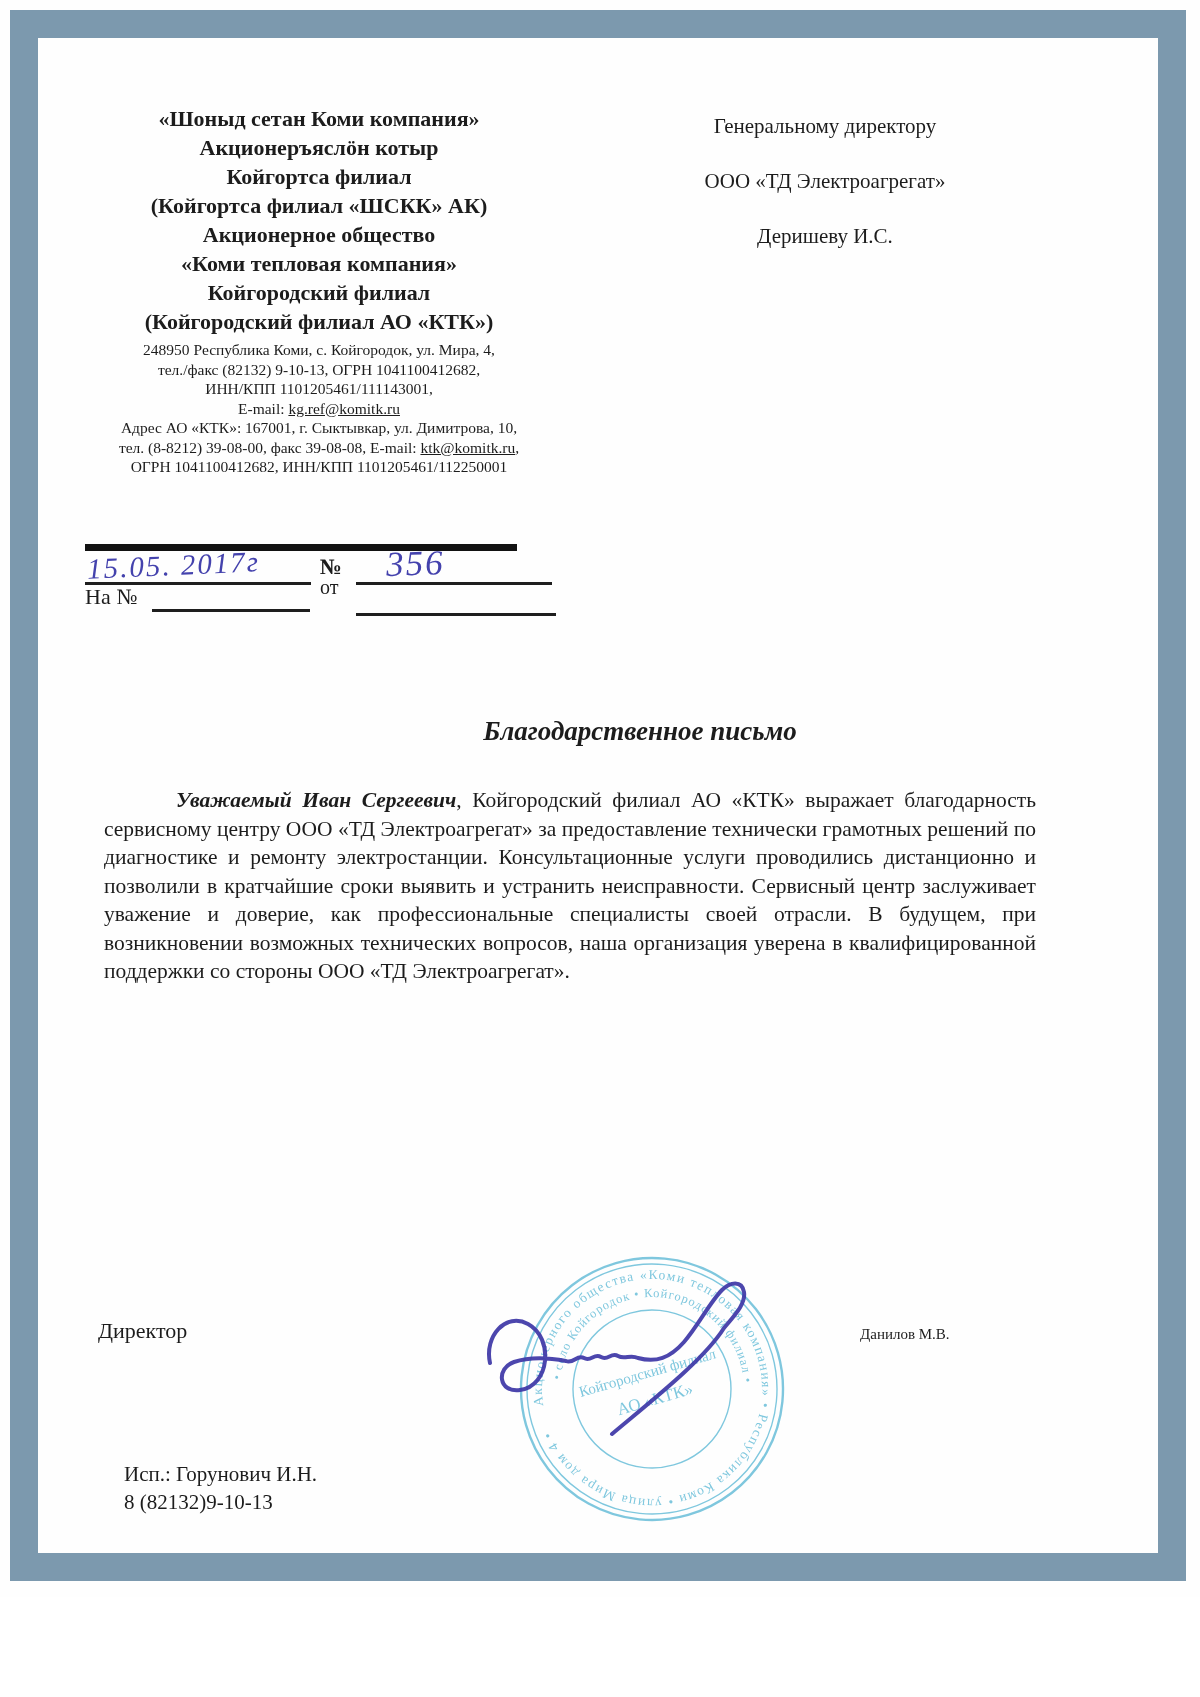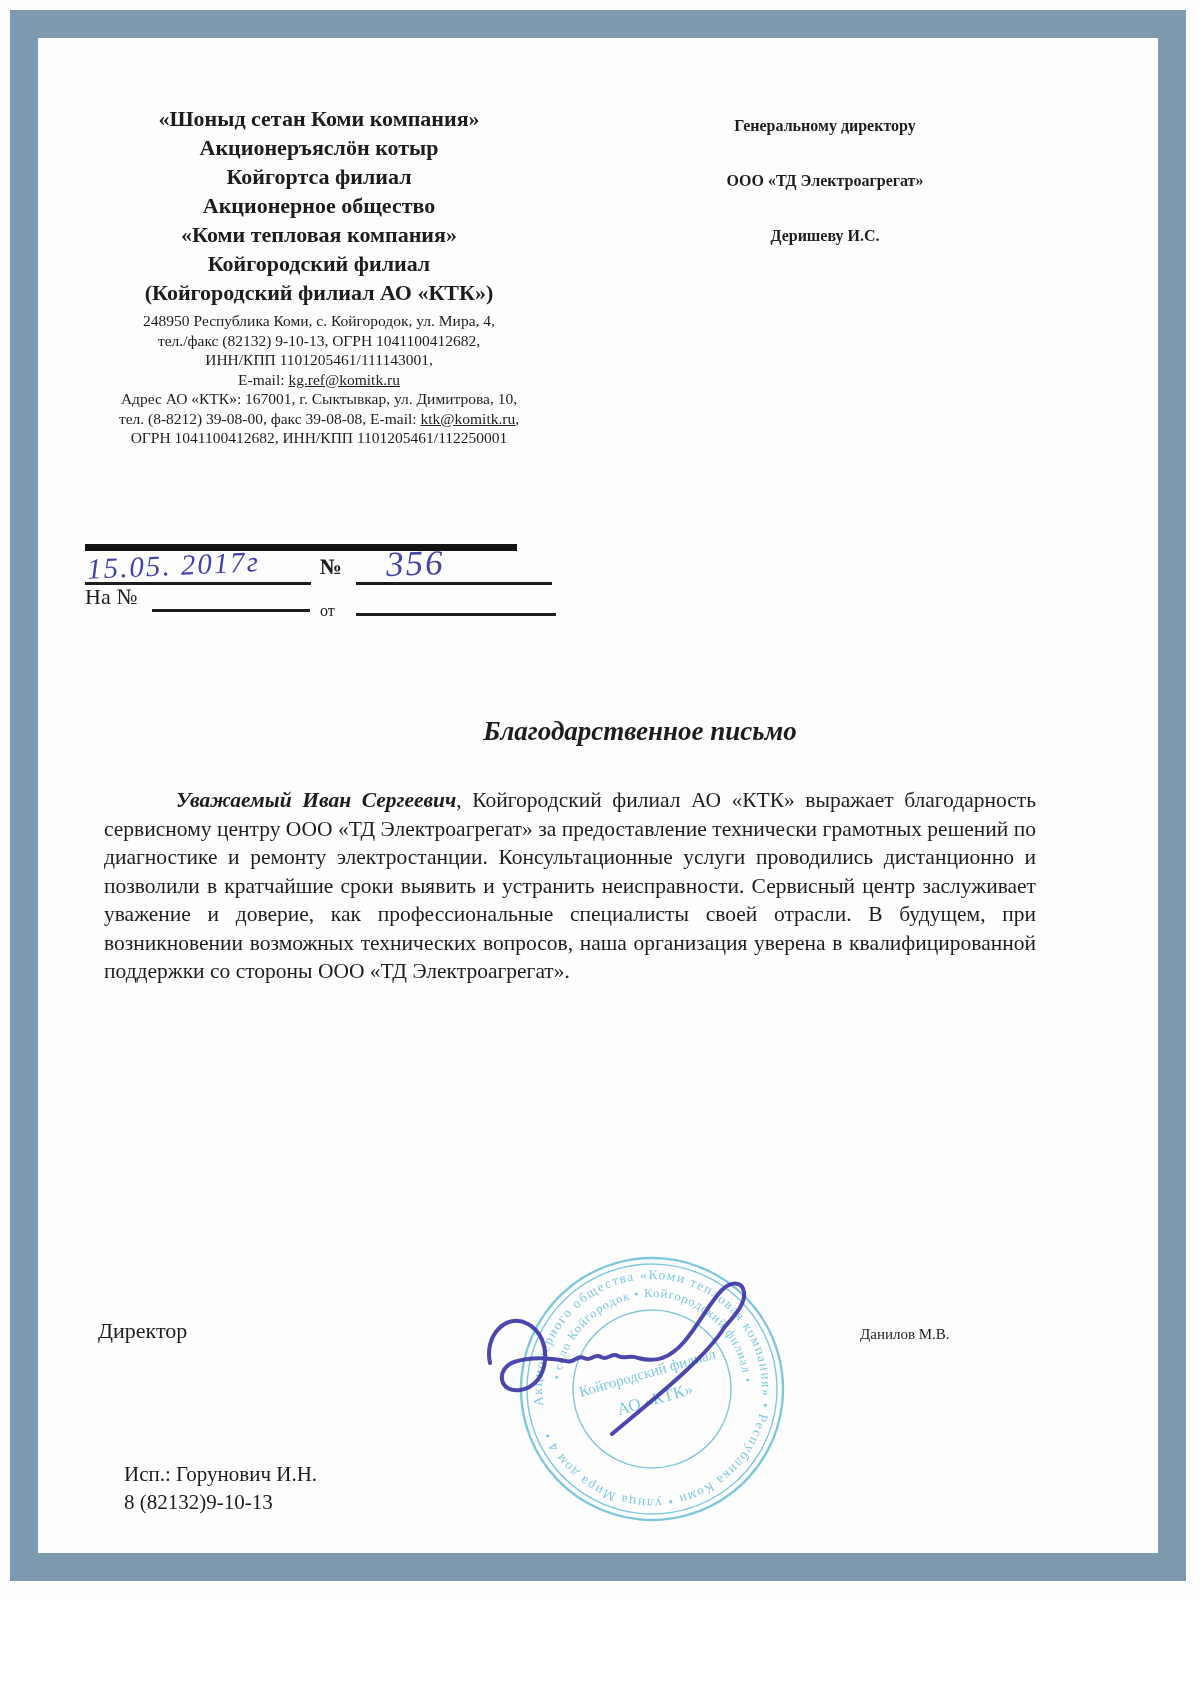--- a/index.html
+++ b/index.html
@@ -9,35 +9,35 @@
 
   
   .letterhead{position:absolute;left:80px;top:104px;width:478px;text-align:center;}
   .lh-bold div{font-size:22px;font-weight:bold;line-height:29px;}
   .lh-small{margin-top:4px;}
   .lh-small div{font-size:15.5px;line-height:19.5px;}
   .u{text-decoration:underline;}
 
   
   .recipient{position:absolute;left:618px;top:114px;width:414px;text-align:center;}
-  .recipient div{font-size:16px;font-weight:bold;line-height:24px;margin-bottom:31px;}
+  .recipient div{font-size:21px;font-weight:normal;line-height:24px;margin-bottom:31px;}
 
   
   .divider{position:absolute;left:85px;top:544px;width:432px;height:7px;background:#121212;}
 
   
   .ref-date{position:absolute;left:85px;top:538px;width:226px;height:44px;border-bottom:3px solid #1e1e1e;}
   .hw{font-style:italic;color:#4442ad;letter-spacing:2px;}
   .hw-date{position:absolute;left:2px;bottom:0px;font-size:29px;transform:rotate(-2.5deg);white-space:nowrap;}
   .ref-no{position:absolute;left:320px;top:554px;font-size:22px;font-weight:bold;}
   .ref-num{position:absolute;left:356px;top:538px;width:196px;height:44px;border-bottom:3px solid #1e1e1e;text-align:center;}
   .hw-num{position:absolute;left:30px;bottom:-2px;font-size:35px;transform:rotate(-2deg);}
   .ref-na{position:absolute;left:85px;top:584px;font-size:22px;}
   .ref-line1{position:absolute;left:152px;top:584px;width:158px;height:25px;border-bottom:3px solid #1e1e1e;}
-  .ref-ot{position:absolute;left:320px;top:602px;font-size:16px;}
+  .ref-ot{position:absolute;left:320px;top:576px;font-size:20px;}
   .ref-line2{position:absolute;left:356px;top:588px;width:200px;height:25px;border-bottom:3px solid #1e1e1e;}
 
   
   .title{position:absolute;left:150px;top:716px;width:980px;text-align:center;font-size:27px;font-weight:bold;font-style:italic;}
 
   
   .body-text{position:absolute;left:100px;top:782px;width:932px;font-size:21.5px;line-height:28.5px;text-align:justify;text-indent:72px;margin:4px;}
   .salut{font-weight:bold;font-style:italic;}
 
   
@@ -56,20 +56,21 @@
 <body>
 
 <div class="page">
   <div class="frame"></div>
 
   <div class="letterhead">
     <div class="lh-bold">
       <div>«Шоныд сетан Коми компания»</div>
       <div>Акционеръяслöн котыр</div>
       <div>Койгортса филиал</div>
+      <div>(Койгортса филиал «ШСКК» АК)</div>
       <div>Акционерное общество</div>
       <div>«Коми тепловая компания»</div>
       <div>Койгородский филиал</div>
       <div>(Койгородский филиал АО «КТК»)</div>
     </div>
     <div class="lh-small">
       <div>248950 Республика Коми, с. Койгородок, ул. Мира, 4,</div>
       <div>тел./факс (82132) 9-10-13, ОГРН 1041100412682,</div>
       <div>ИНН/КПП 1101205461/111143001,</div>
       <div><span>E-mail: </span><span class="u">kg.ref@komitk.ru</span></div>

